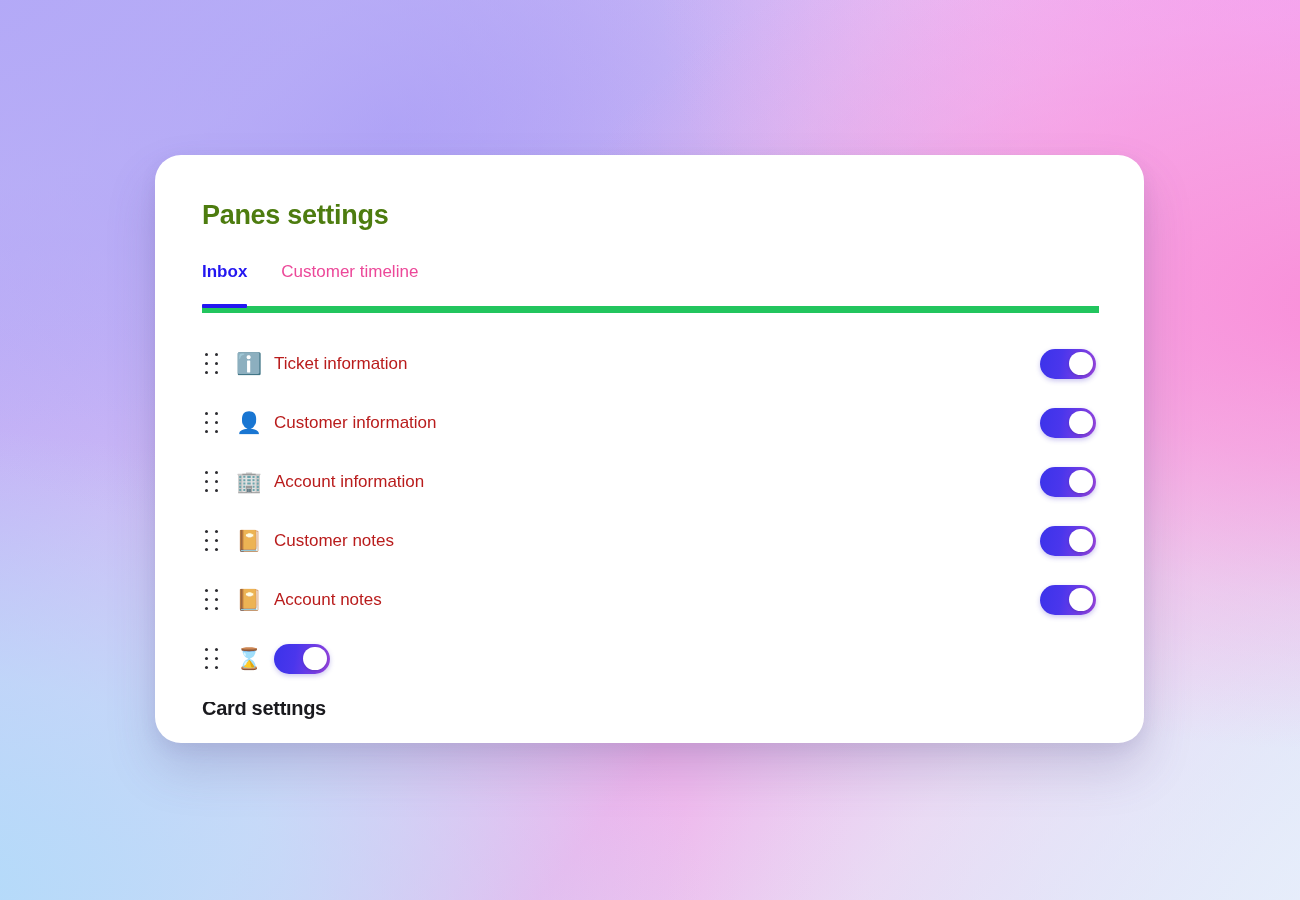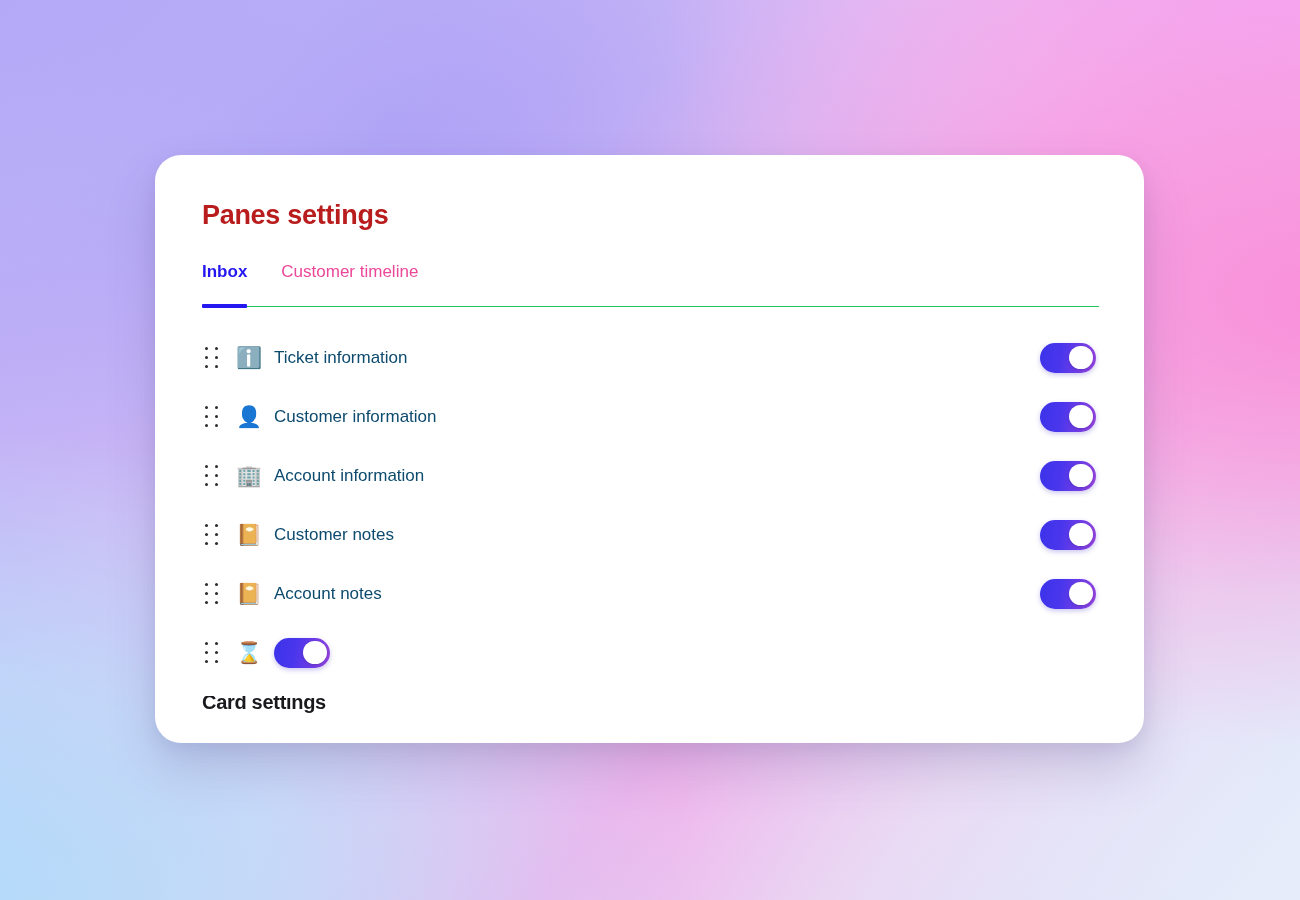--- a/index.html
+++ b/index.html
@@ -44,32 +44,32 @@
     overflow: hidden;
   }
 
   .card-inner {
     padding: 47px 45px 0 47px;
   }
 
   .page-title {
     font-size: 27px;
     font-weight: bold;
-    color: #b91c1c;
+    color: #4d7c0f;
     letter-spacing: -0.3px;
     line-height: 1;
   }
 
   
   .tabs {
     display: flex;
     align-items: flex-start;
     gap: 34px;
     margin-top: 33px;
-    border-bottom: 1px solid #22c55e;
+    border-bottom: 7px solid #22c55e;
     position: relative;
   }
 
   .tab {
     font-size: 17px;
     color: #ec4899;
     padding-bottom: 24px;
     position: relative;
     cursor: pointer;
     white-space: nowrap;
@@ -129,21 +129,21 @@
     font-size: 21px;
     line-height: 1;
     width: 26px;
     text-align: center;
     flex: 0 0 auto;
     margin-right: 12px;
   }
 
   .row-label {
     font-size: 17px;
-    color: #0c4a6e;
+    color: #b91c1c;
     flex: 1 1 auto;
     white-space: nowrap;
   }
 
   
   .toggle {
     width: 56px;
     height: 30px;
     border-radius: 15px;
     background: linear-gradient(100deg, #3b33ea 0%, #4a36ec 38%, #7b3fe4 78%, #9a46dd 100%);

